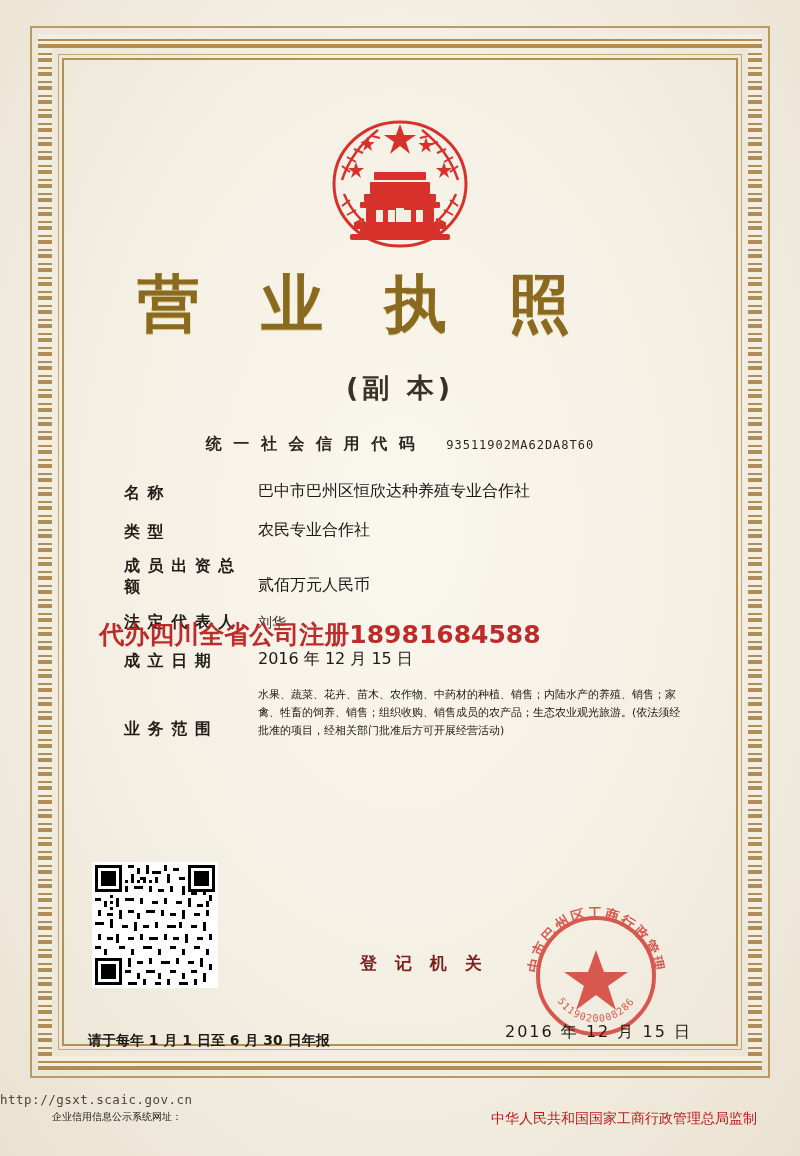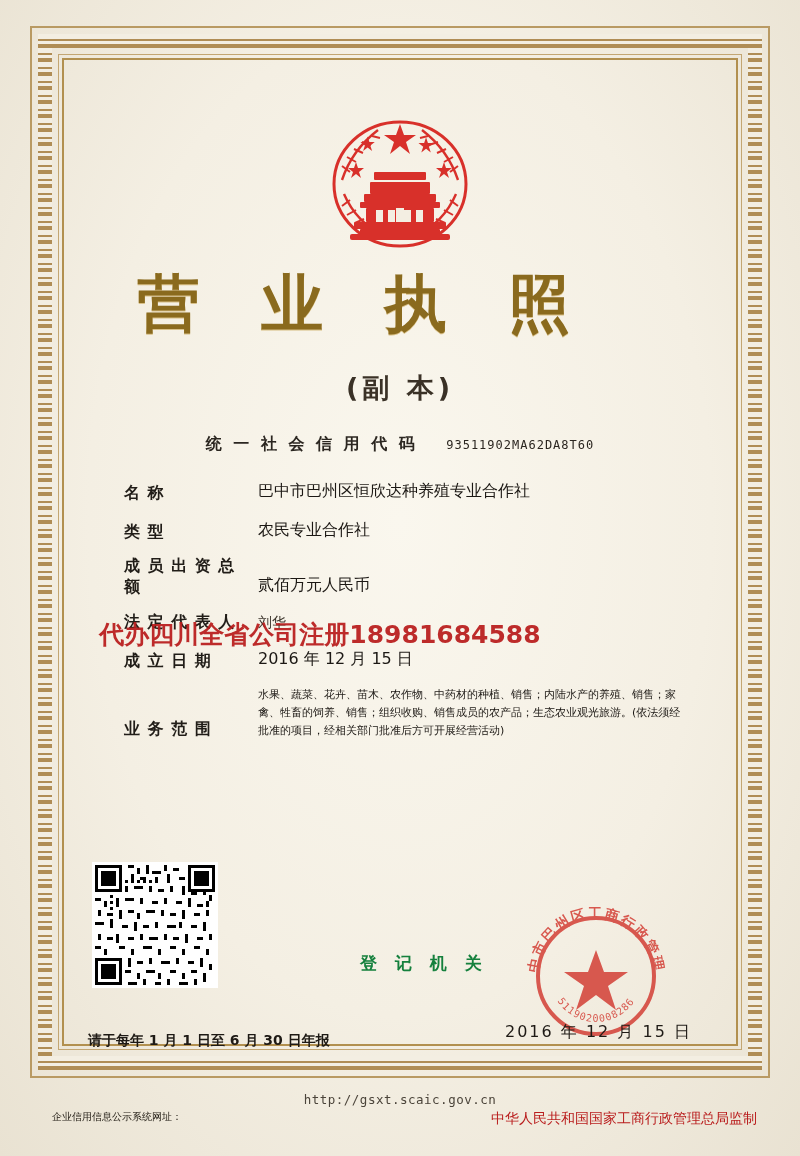--- a/index.html
+++ b/index.html
@@ -191,21 +191,21 @@
   }
 
   
   .authority {
     position: absolute;
     left: 360px; top: 952px;
     font-family: "DejaVu Sans", "Liberation Sans", sans-serif;
     font-size: 17px;
     font-weight: bold;
     letter-spacing: 6px;
-    color: #15803d;
+    color: #7f1d1d;
   }
 
   
   .seal {
     position: absolute;
     left: 520px; top: 900px;
     width: 152px; height: 152px;
     opacity: .82;
   }
 
@@ -227,21 +227,20 @@
     font-size: 14px;
     color: #1e1a15;
     font-weight: bold;
   }
 
   
   .website {
     position: absolute;
     left: 0; top: 1092px;
     width: 800px;
-    text-align: center;
     font-family: "DejaVu Sans Mono", "Liberation Mono", monospace;
     font-size: 12.5px;
     color: #4b443a;
     letter-spacing: .5px;
   }
 
   
   .footer-left {
     position: absolute;
     left: 52px; top: 1110px;

